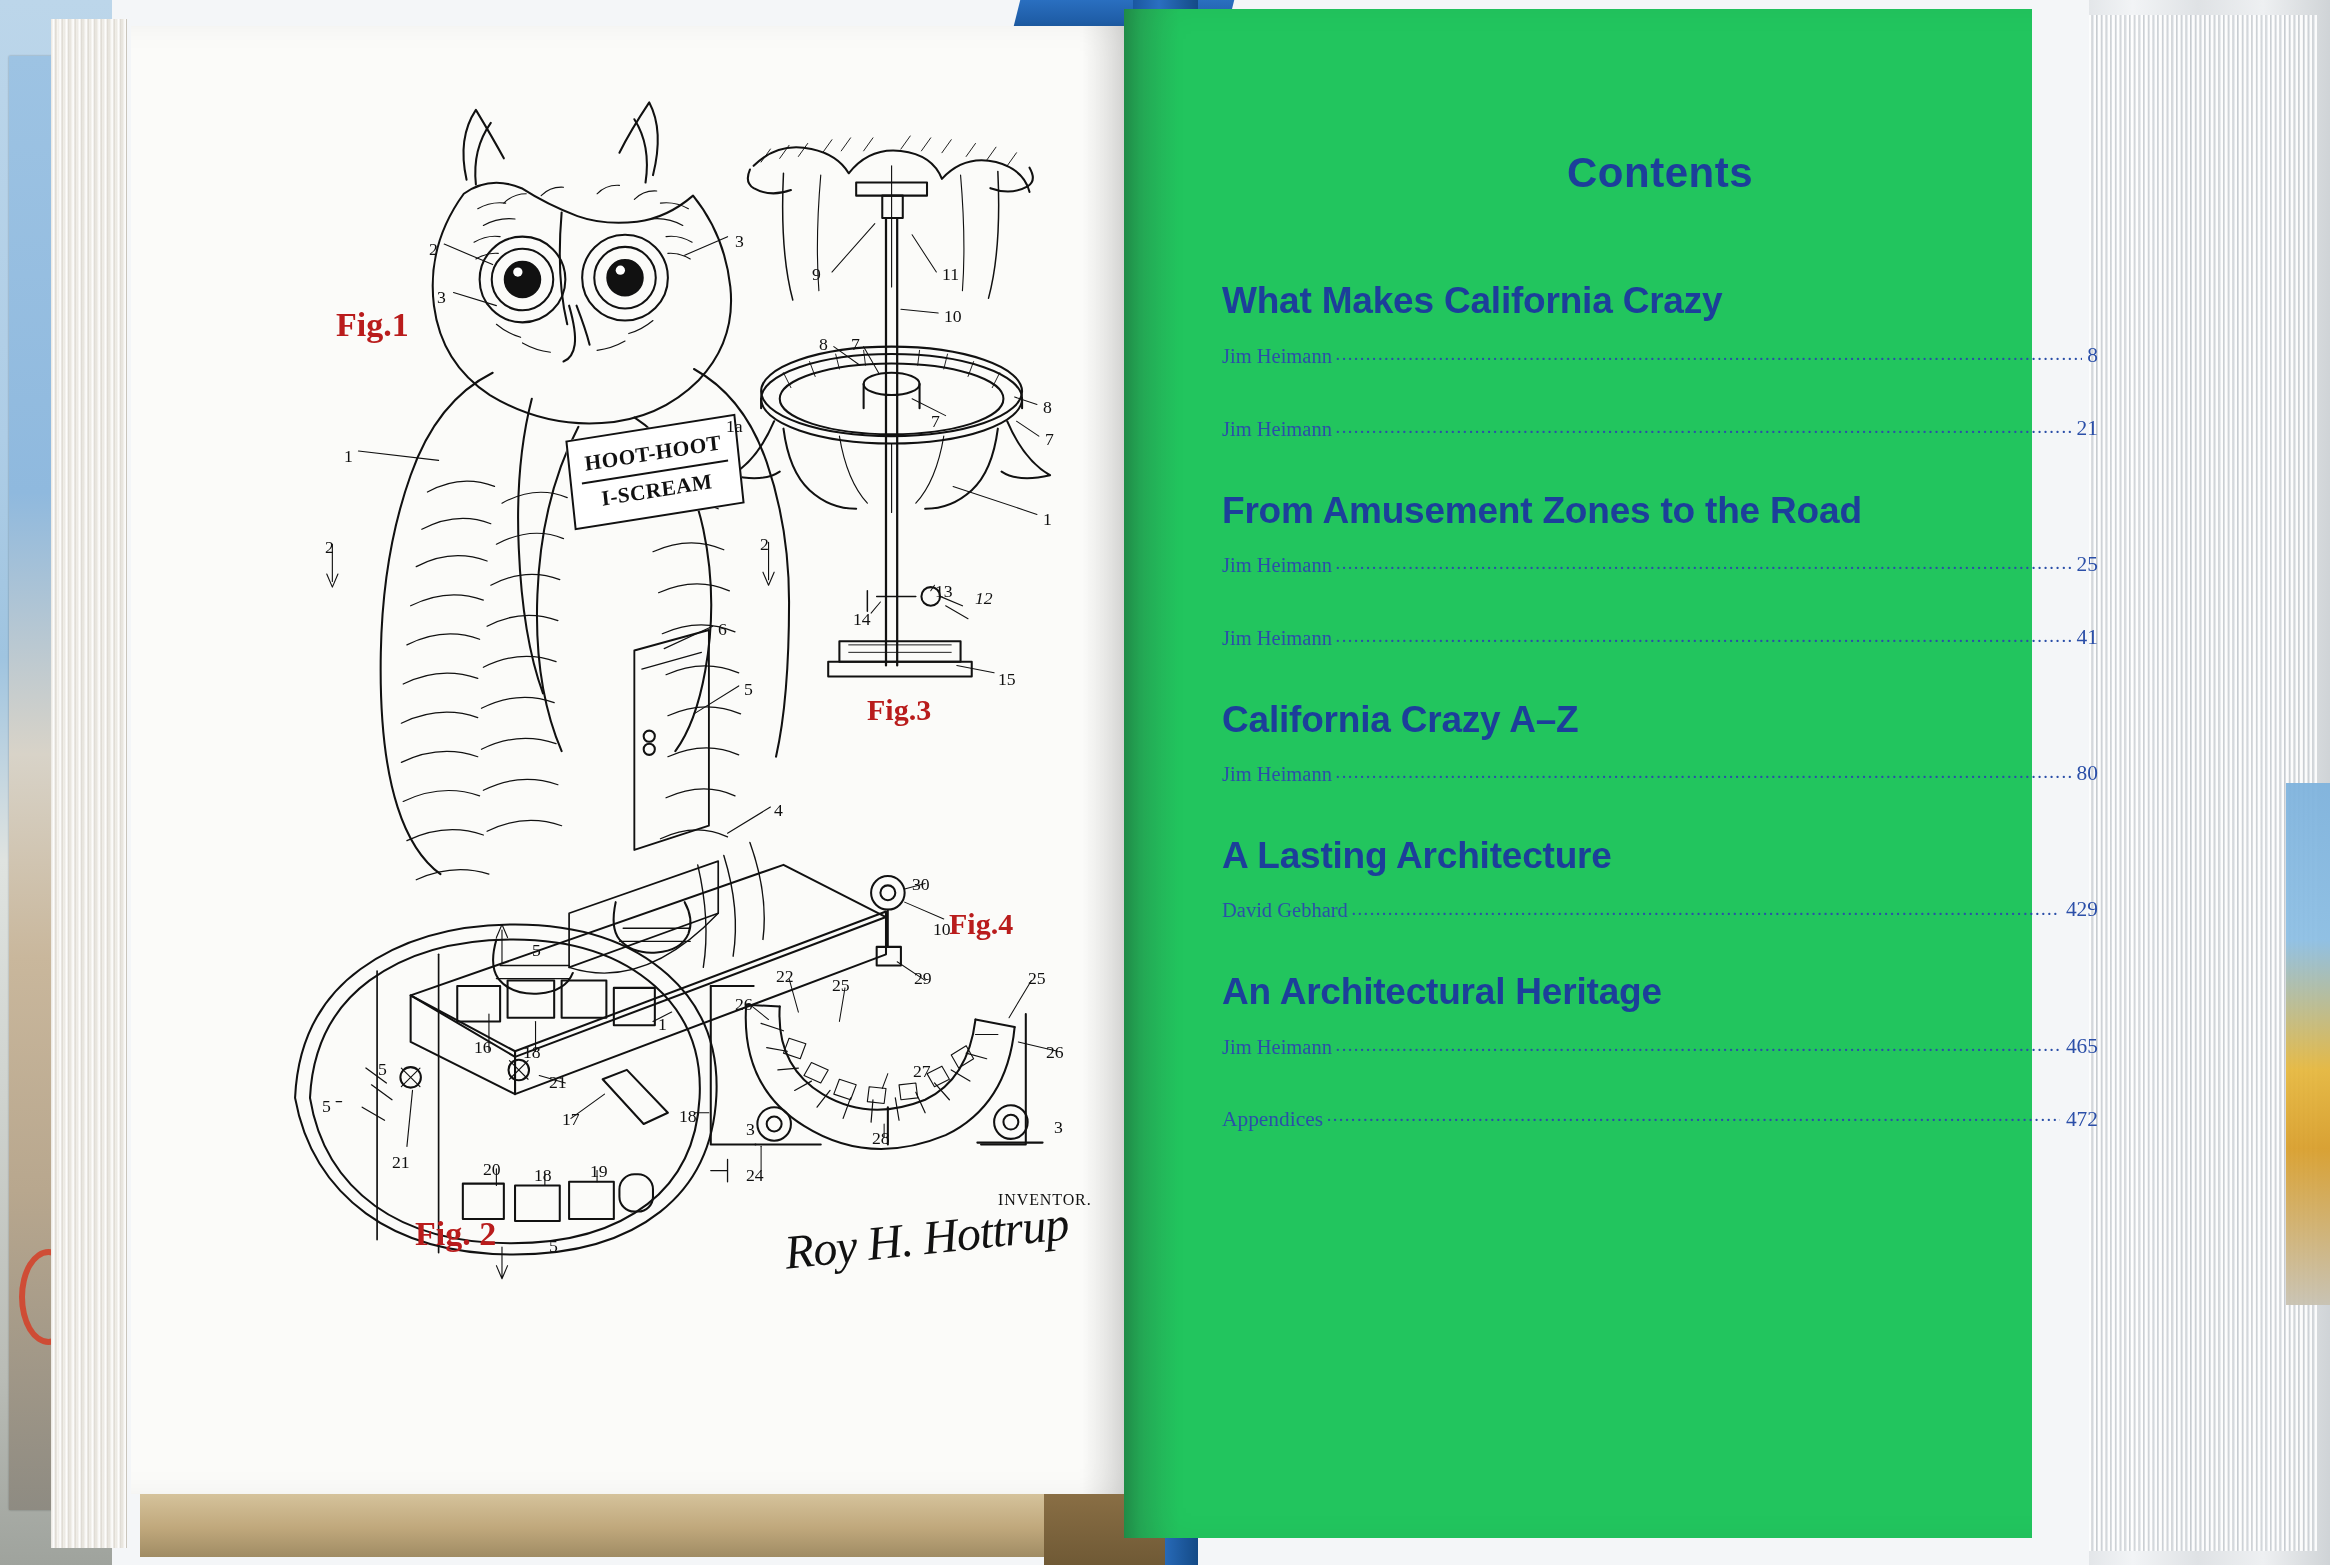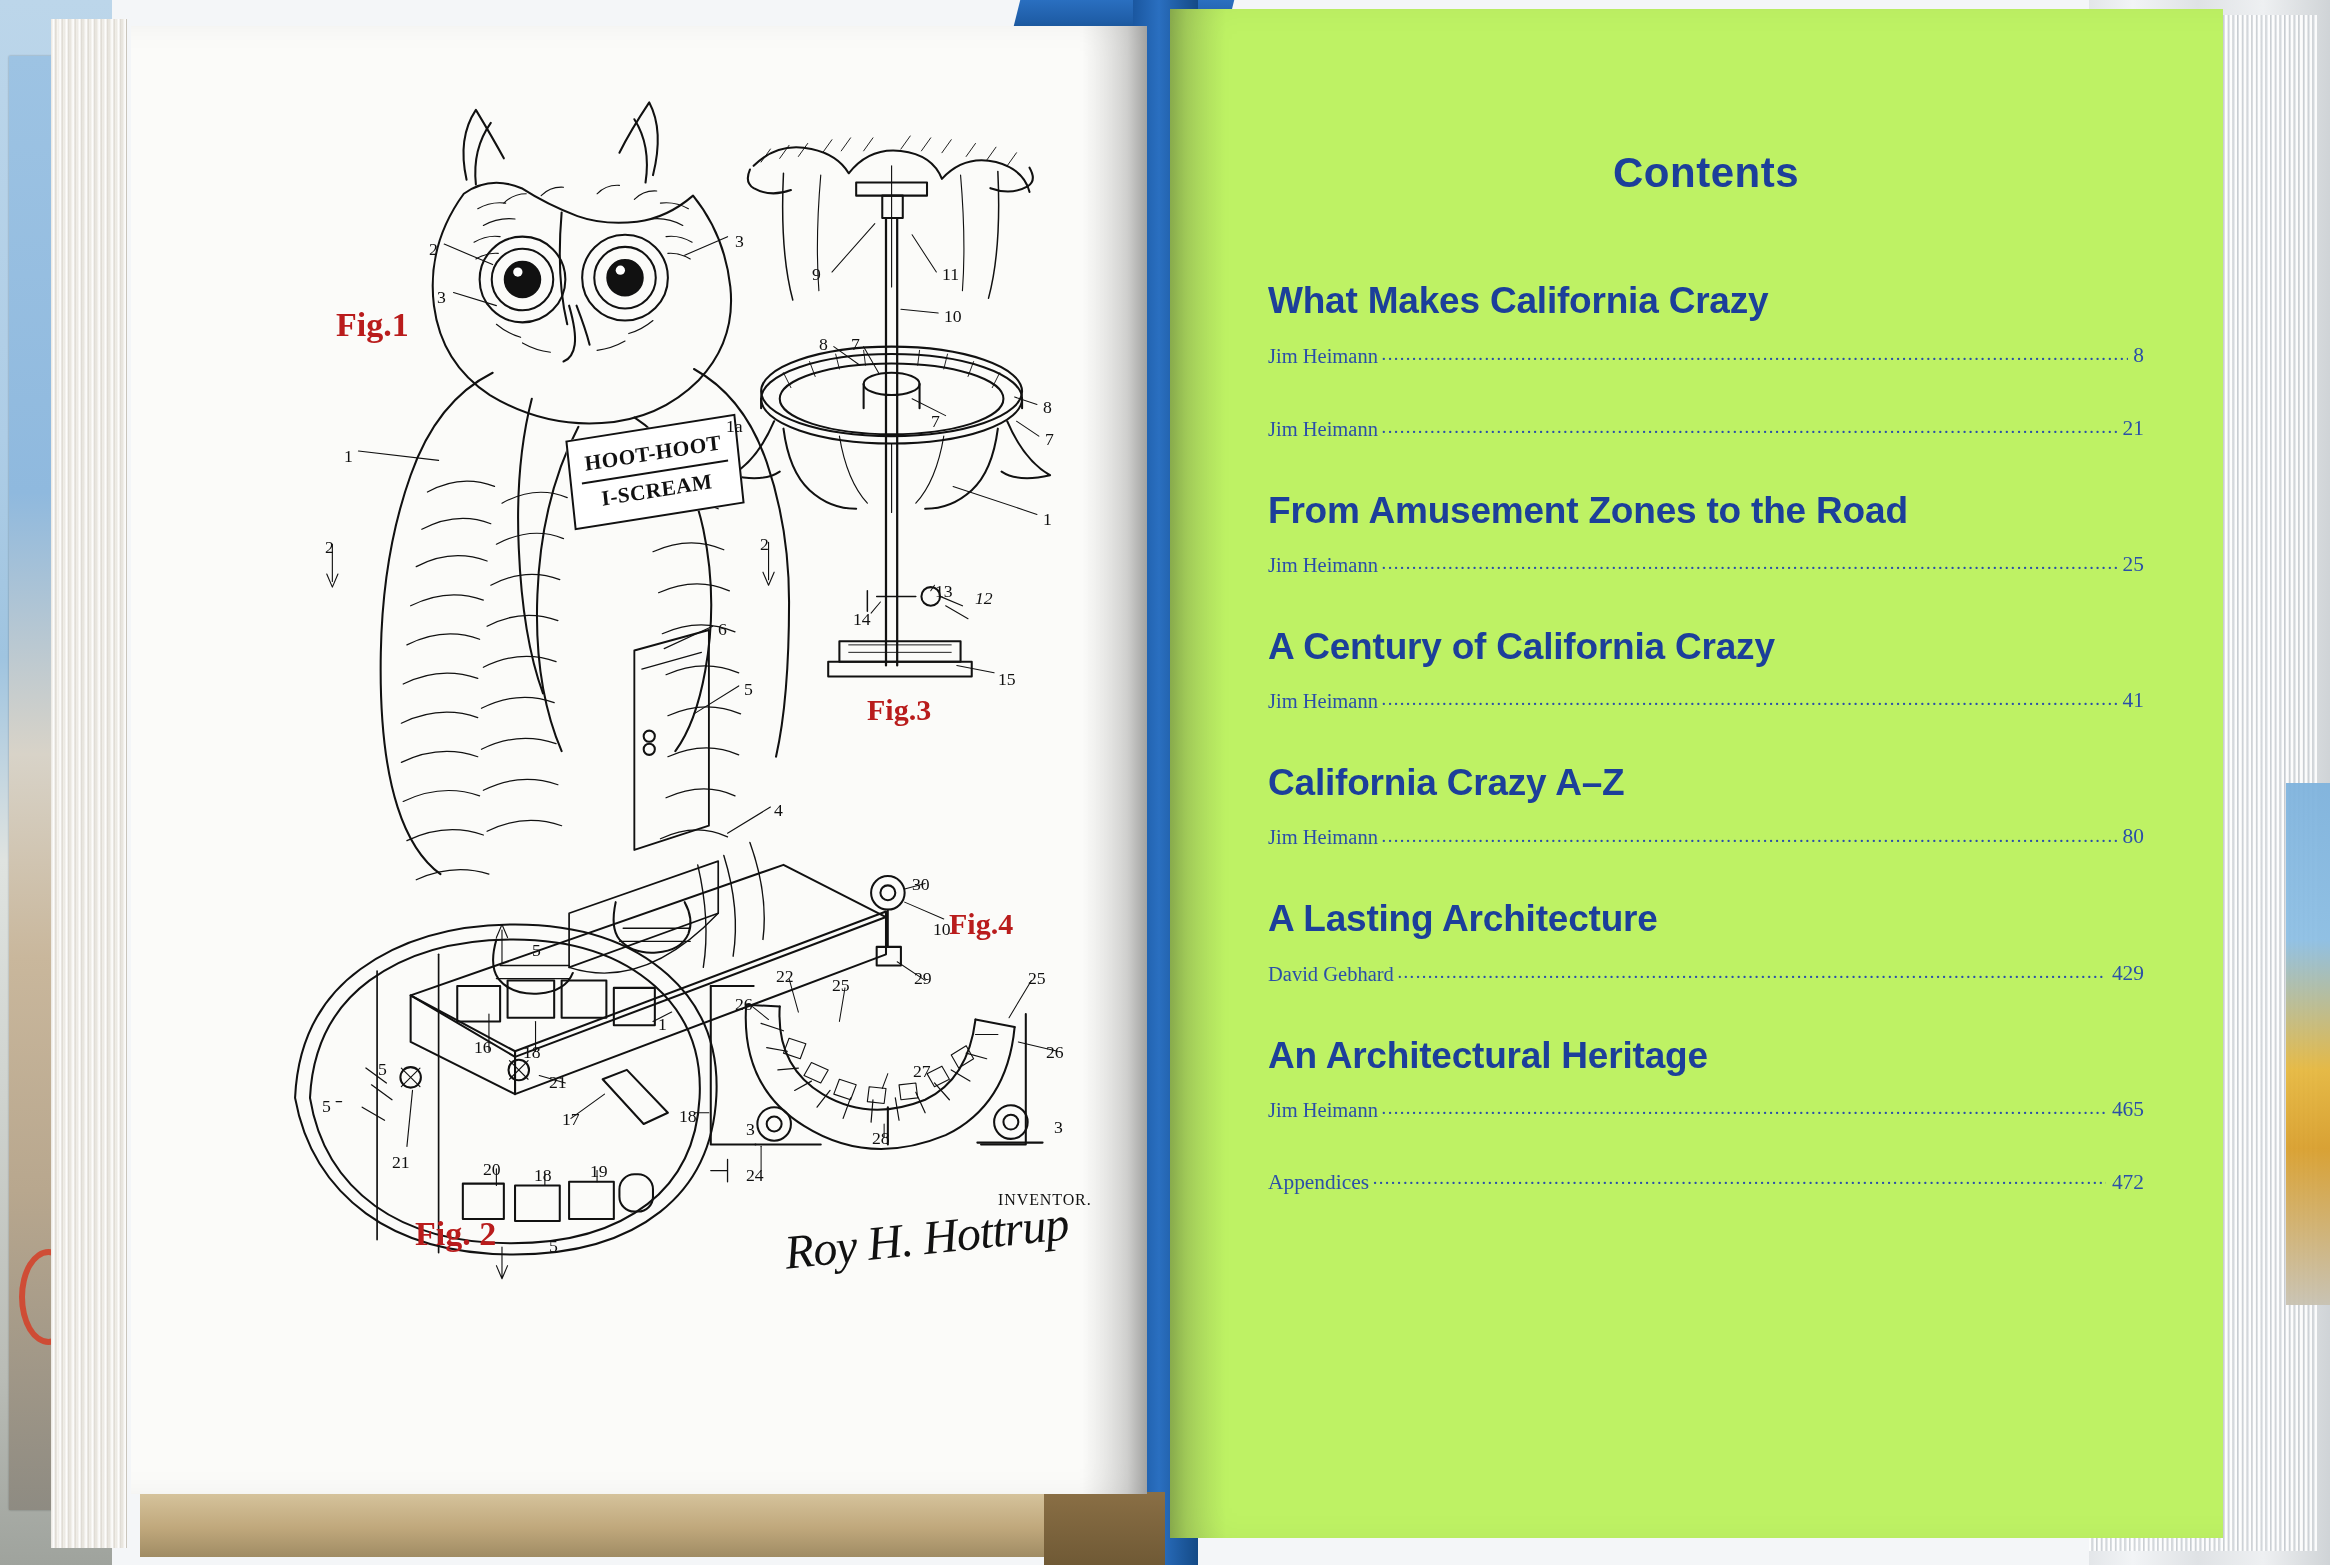--- a/index.html
+++ b/index.html
@@ -108,23 +108,23 @@
   .page-left::after {
     content: "";
     position: absolute;
     right: 0; top: 0;
     width: 65px; height: 100%;
     background: linear-gradient(90deg, rgba(0,0,0,0) 0%, rgba(60,60,60,0.16) 70%, rgba(40,40,40,0.30) 100%);
     pointer-events: none;
   }
   .page-right {
     position: absolute;
-    left: 1170px; top: 9.3px;
-    width: 1053px; height: 1529px;
-    background: #bef264;
+    left: 1124px; top: 9.3px;
+    width: 908px; height: 1529px;
+    background: #22c55e;
     box-shadow: inset 37px 0 56px -37px rgba(0,0,0,0.25);
   }
   .page-right::before {
     content: "";
     position: absolute;
     left: 0; top: 0;
     width: 56px; height: 100%;
     background: linear-gradient(270deg, rgba(0,0,0,0) 0%, rgba(60,60,60,0.14) 70%, rgba(40,40,40,0.24) 100%);
     pointer-events: none;
   }
@@ -658,21 +658,20 @@
           </div>
           <div class="toc-entry">
             <div class="toc-heading">From Amusement Zones to the Road</div>
             <div class="toc-line">
               <span class="toc-author">Jim Heimann</span>
               <span class="toc-dots">............................................................................................................................................................................................................................</span>
               <span class="toc-page">25</span>
             </div>
           </div>
           <div class="toc-entry">
-            <div class="toc-heading">A Century of California Crazy</div>
             <div class="toc-line">
               <span class="toc-author">Jim Heimann</span>
               <span class="toc-dots">............................................................................................................................................................................................................................</span>
               <span class="toc-page">41</span>
             </div>
           </div>
           <div class="toc-entry">
             <div class="toc-heading">California Crazy A–Z</div>
             <div class="toc-line">
               <span class="toc-author">Jim Heimann</span>

